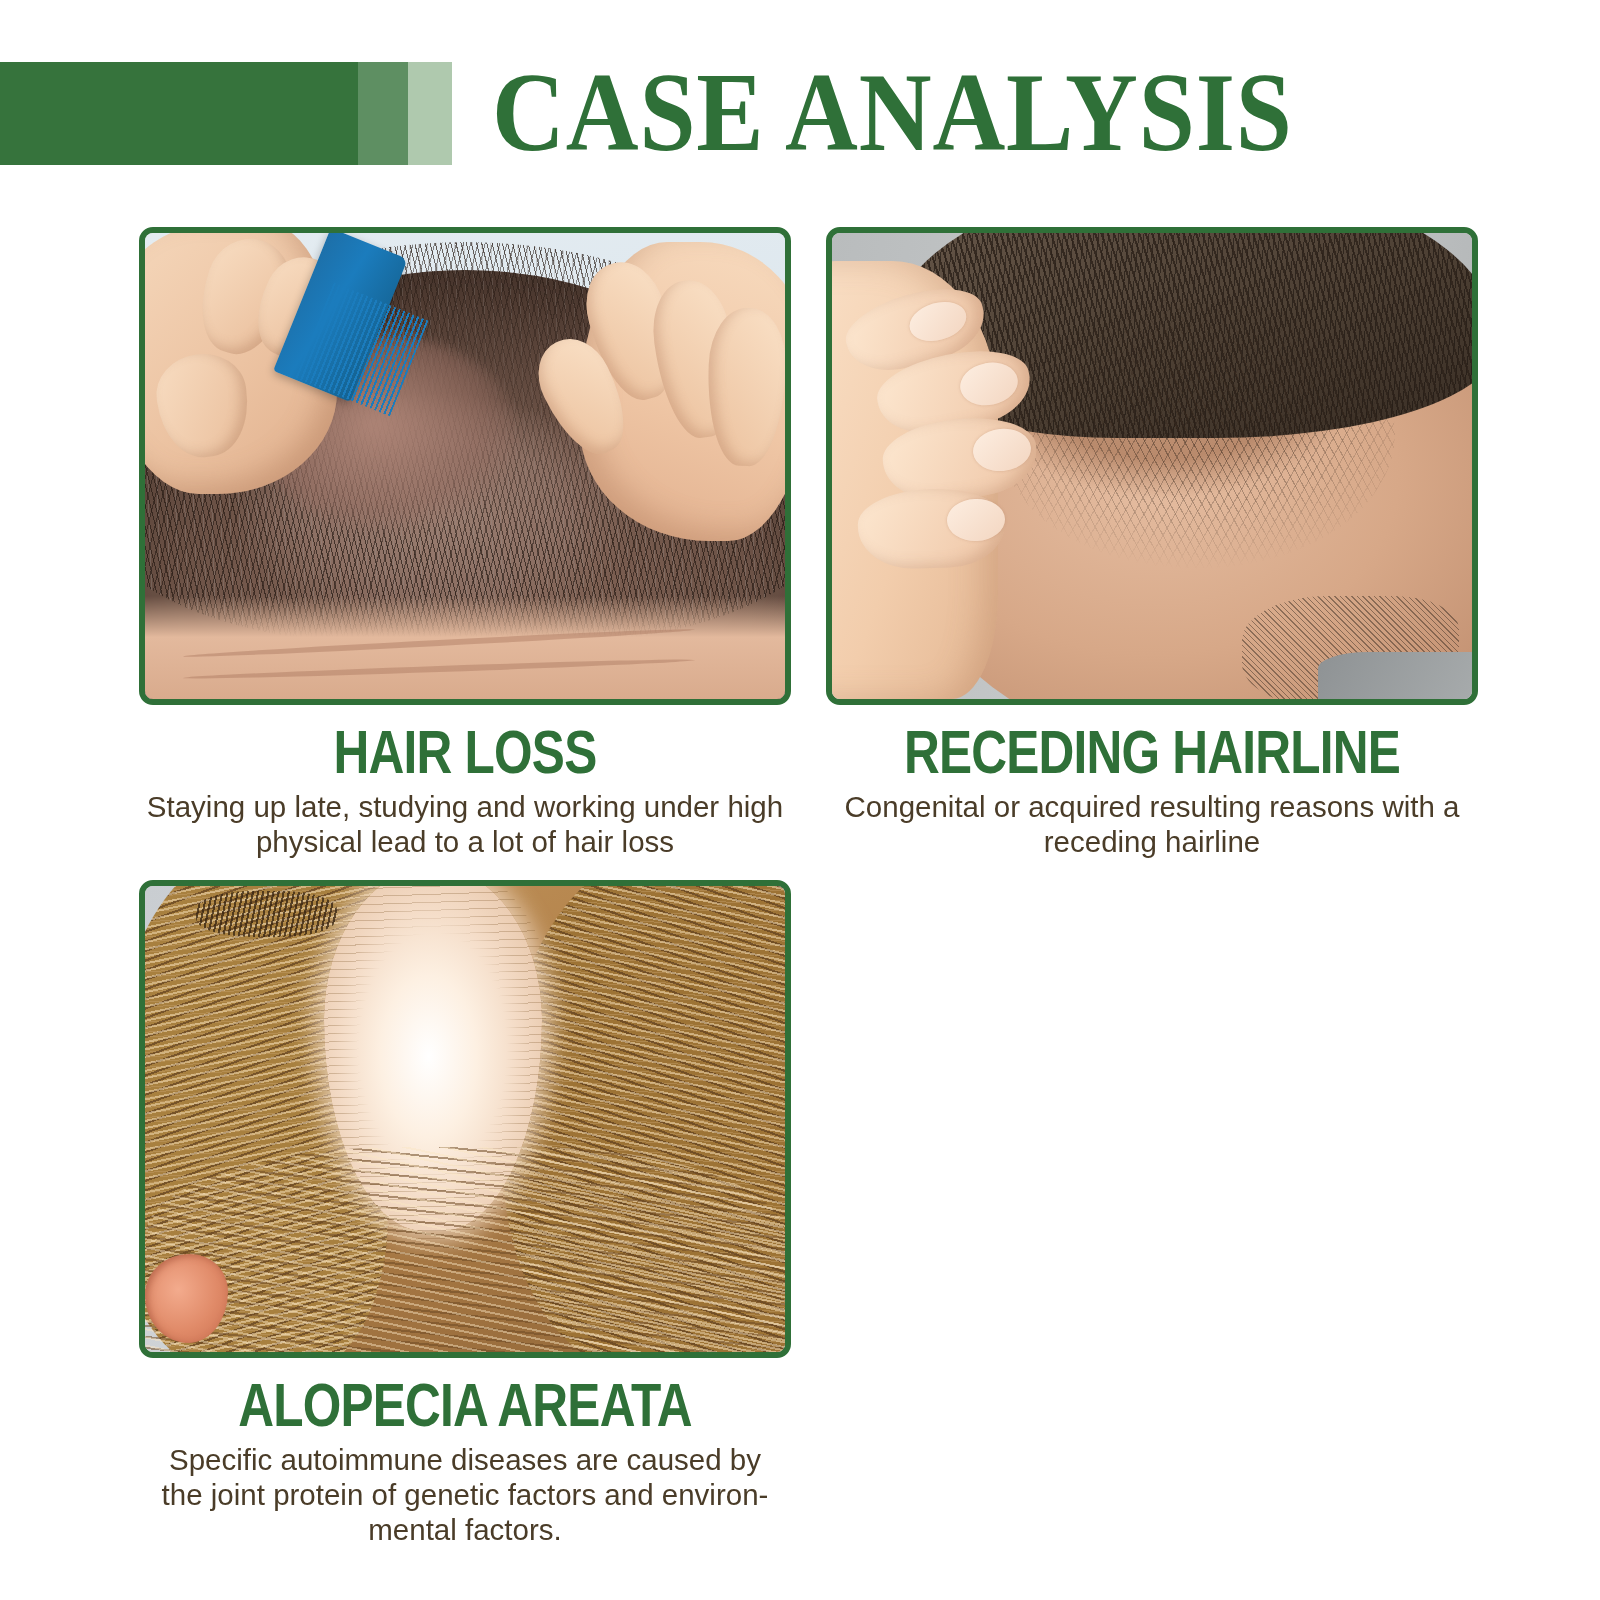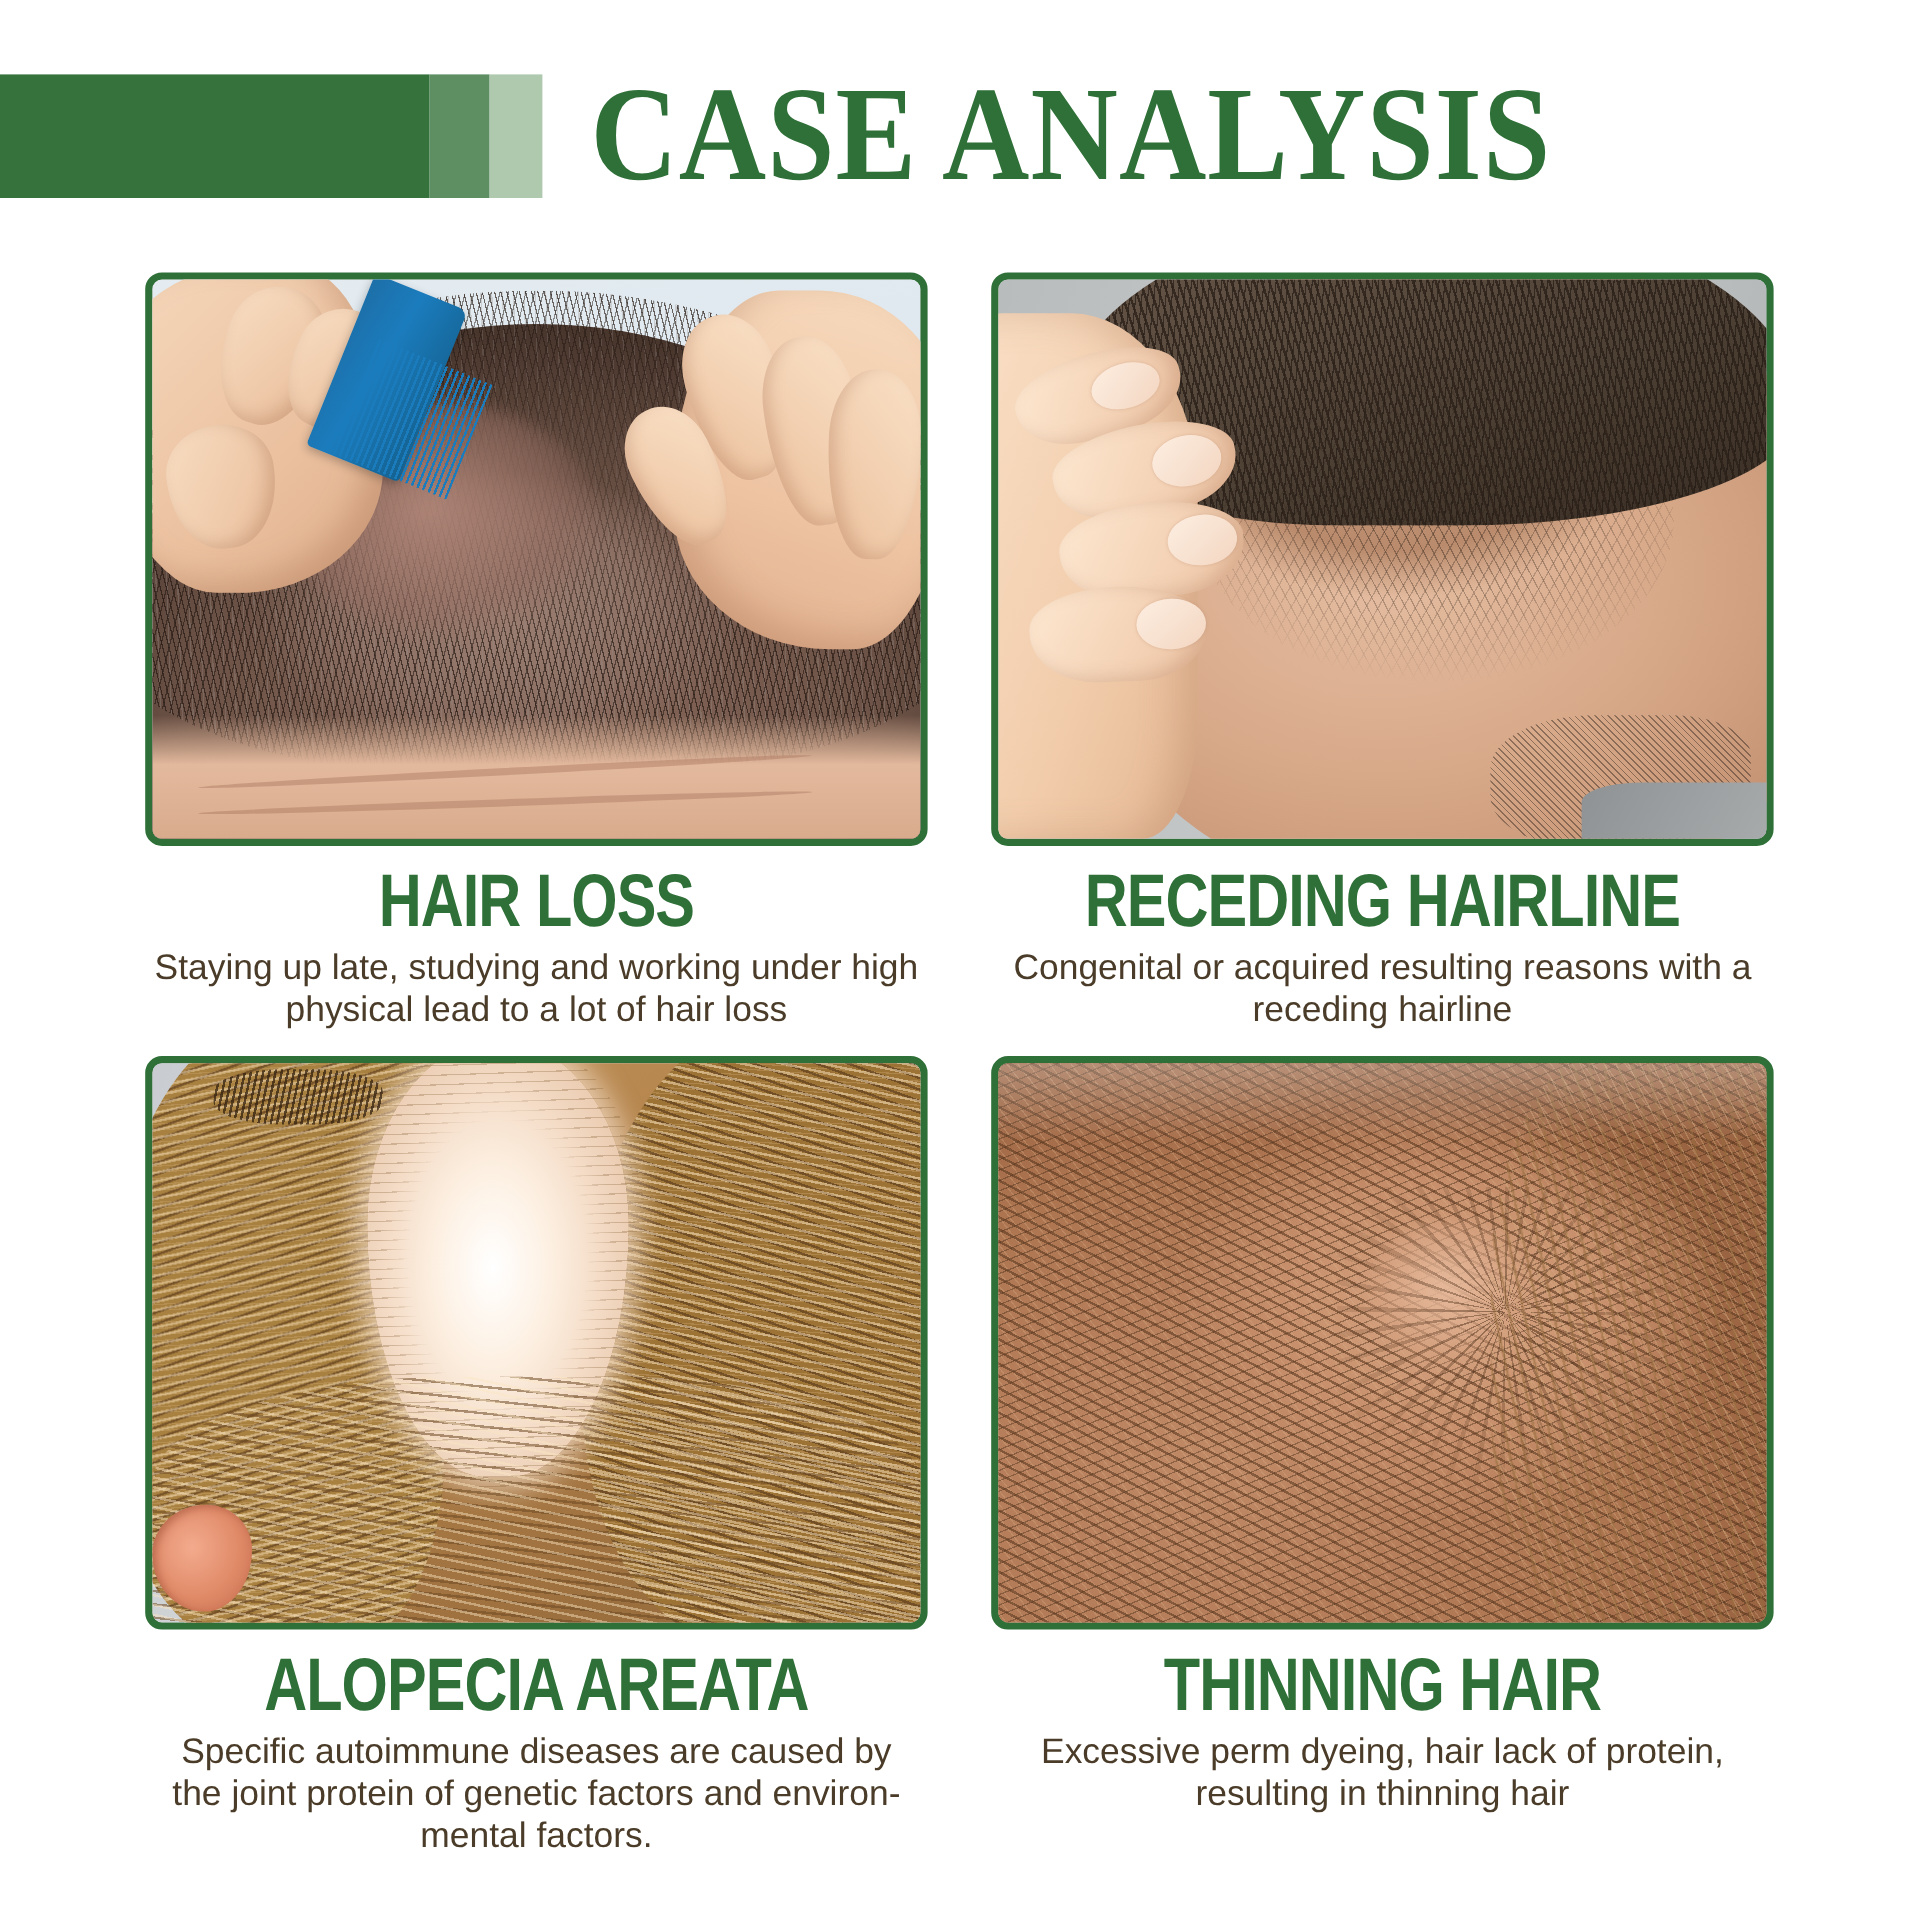--- a/index.html
+++ b/index.html
@@ -57,21 +57,21 @@
     position: absolute;
     left: 0;
     top: 200px;
     width: 1600px;
     height: 1400px;
   }
   .card {
     position: absolute;
     width: 652px;
   }
-  .card.col-left  { left: 108px; padding-left: 13px; }
+  .card.col-left  { left: 126px; padding-left: 13px; }
   .card.col-right { left: 806px; margin-left: 20px; }
   .card.row-top    { top: 27px;  }
   .card.row-bottom { top: 680px; }
 
   .photo-frame {
     width: 652px;
     height: 478px;
     box-sizing: border-box;
     border: 6px solid #2F7038;
     border-radius: 14px;
@@ -428,29 +428,14 @@
         <div class="p3-patch-edge"></div>
         <div class="p3-strands"></div>
         <div class="p3-part"></div>
         <div class="p3-ear"></div>
       </div>
     </div>
     <div class="card-title">ALOPECIA AREATA</div>
     <div class="card-caption">Specific autoimmune diseases are caused by the joint protein of genetic factors and environ-mental factors.</div>
   </div>
 
-  <div class="card col-right row-bottom">
-    <div class="photo-frame">
-      <div class="photo">
-        <div class="p4-bg"></div>
-        <div class="p4-scalp"></div>
-        <div class="p4-strands"></div>
-        <div class="p4-bald"></div>
-        <div class="p4-whorl"></div>
-        <div class="p4-wisps"></div>
-        <div class="p4-top-light"></div>
-      </div>
-    </div>
-    <div class="card-title">THINNING HAIR</div>
-    <div class="card-caption">Excessive perm dyeing, hair lack of protein, resulting in thinning hair</div>
-  </div>
 
 </div>
 
 </body></html>

